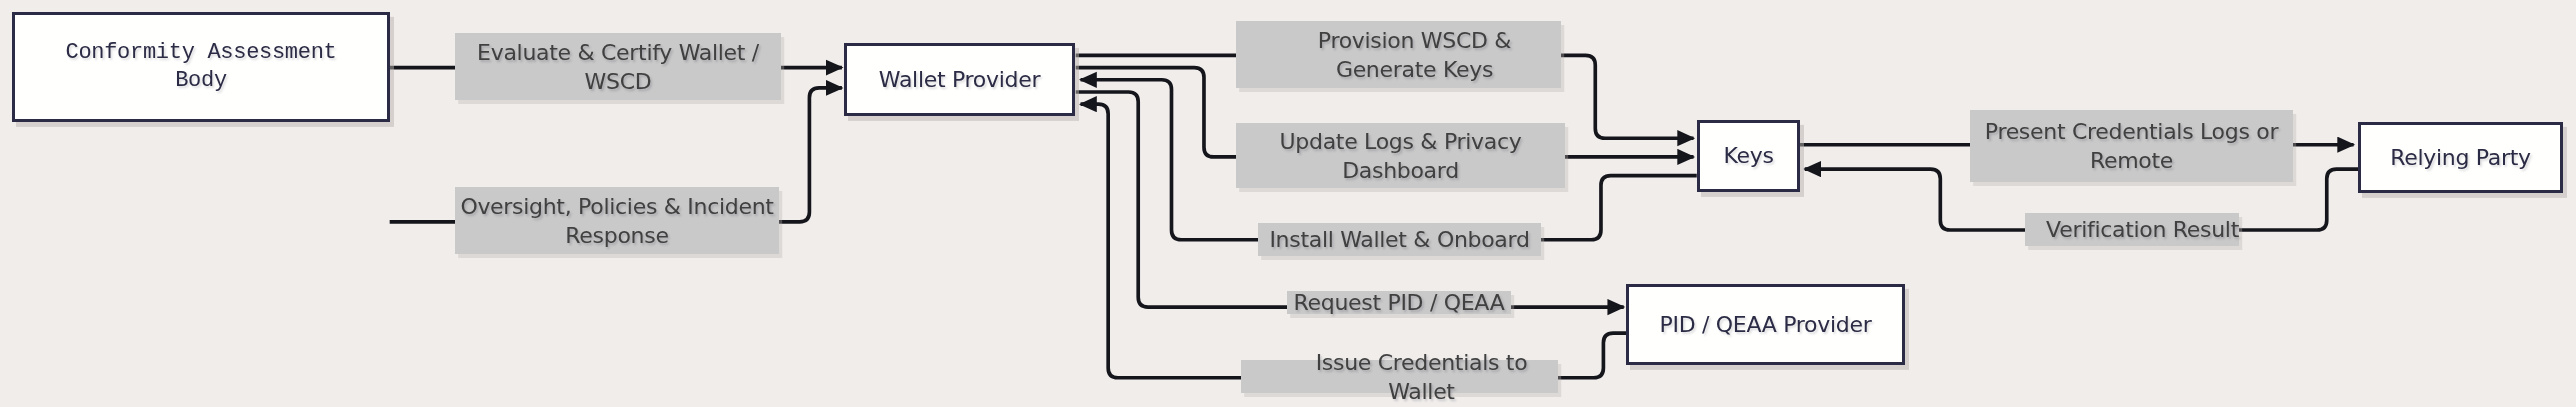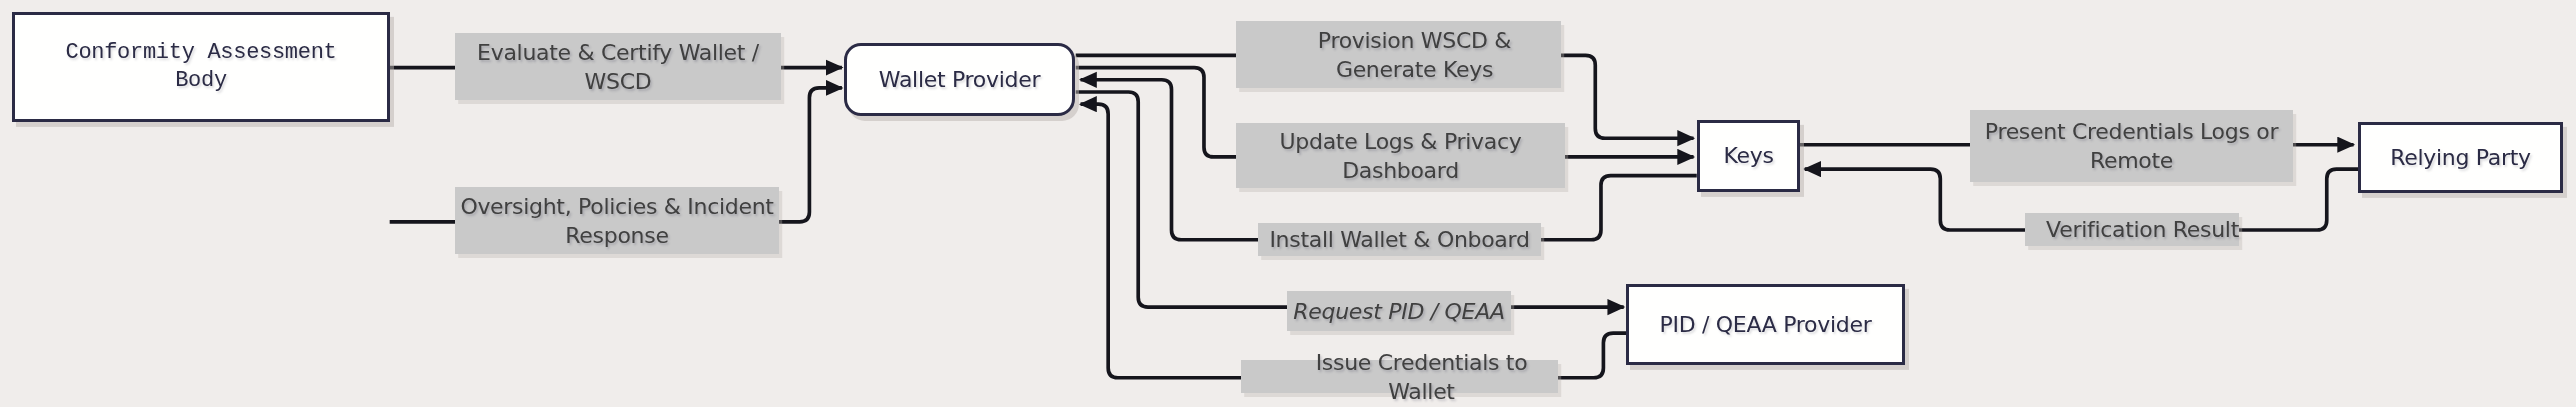--- a/index.html
+++ b/index.html
@@ -71,37 +71,37 @@
   </div>
   <div class="elabel" style="left:1236px;top:21px;width:325px;height:67px;padding-left:32px;">
     <span class="wrap-full">Provision WSCD &amp; Generate Keys</span>
   </div>
   <div class="elabel" style="left:1236px;top:123px;width:329px;height:65px;">
     <span class="wrap-full">Update Logs &amp; Privacy Dashboard</span>
   </div>
   <div class="elabel" style="left:1258px;top:223px;width:283px;height:33px;">
     <span>Install Wallet &amp; Onboard</span>
   </div>
-  <div class="elabel" style="left:1287px;top:291px;width:224px;height:40px;font-style:italic;">
+  <div class="elabel" style="left:1287px;top:291px;width:224px;height:23px;">
     <span>Request PID / QEAA</span>
   </div>
   <div class="elabel" style="left:1241px;top:360px;width:317px;height:33px;padding-left:44px;">
     <span>Issue Credentials to Wallet</span>
   </div>
   <div class="elabel" style="left:1970px;top:110px;width:323px;height:72px;">
     <span class="wrap-full">Present Credentials Logs or Remote</span>
   </div>
   <div class="elabel" style="left:2025px;top:213px;width:214px;height:33px;justify-content:flex-end;">
     <span>Verification Result</span>
   </div>
 
   <div class="node" style="left:12px;top:12px;width:378px;height:110px;">
     <span class="wrap-380">Conformity Assessment Body</span>
   </div>
-  <div class="node" style="left:844px;top:43px;width:231px;height:73px;border-radius:17px;">
+  <div class="node" style="left:844px;top:43px;width:231px;height:73px;">
     <span>Wallet Provider</span>
   </div>
   <div class="node" style="left:1697px;top:120px;width:103px;height:72px;">
     <span>Keys</span>
   </div>
   <div class="node" style="left:1626px;top:284px;width:279px;height:81px;">
     <span>PID / QEAA Provider</span>
   </div>
   <div class="node" style="left:2358px;top:122px;width:205px;height:71px;">
     <span>Relying Party</span>

